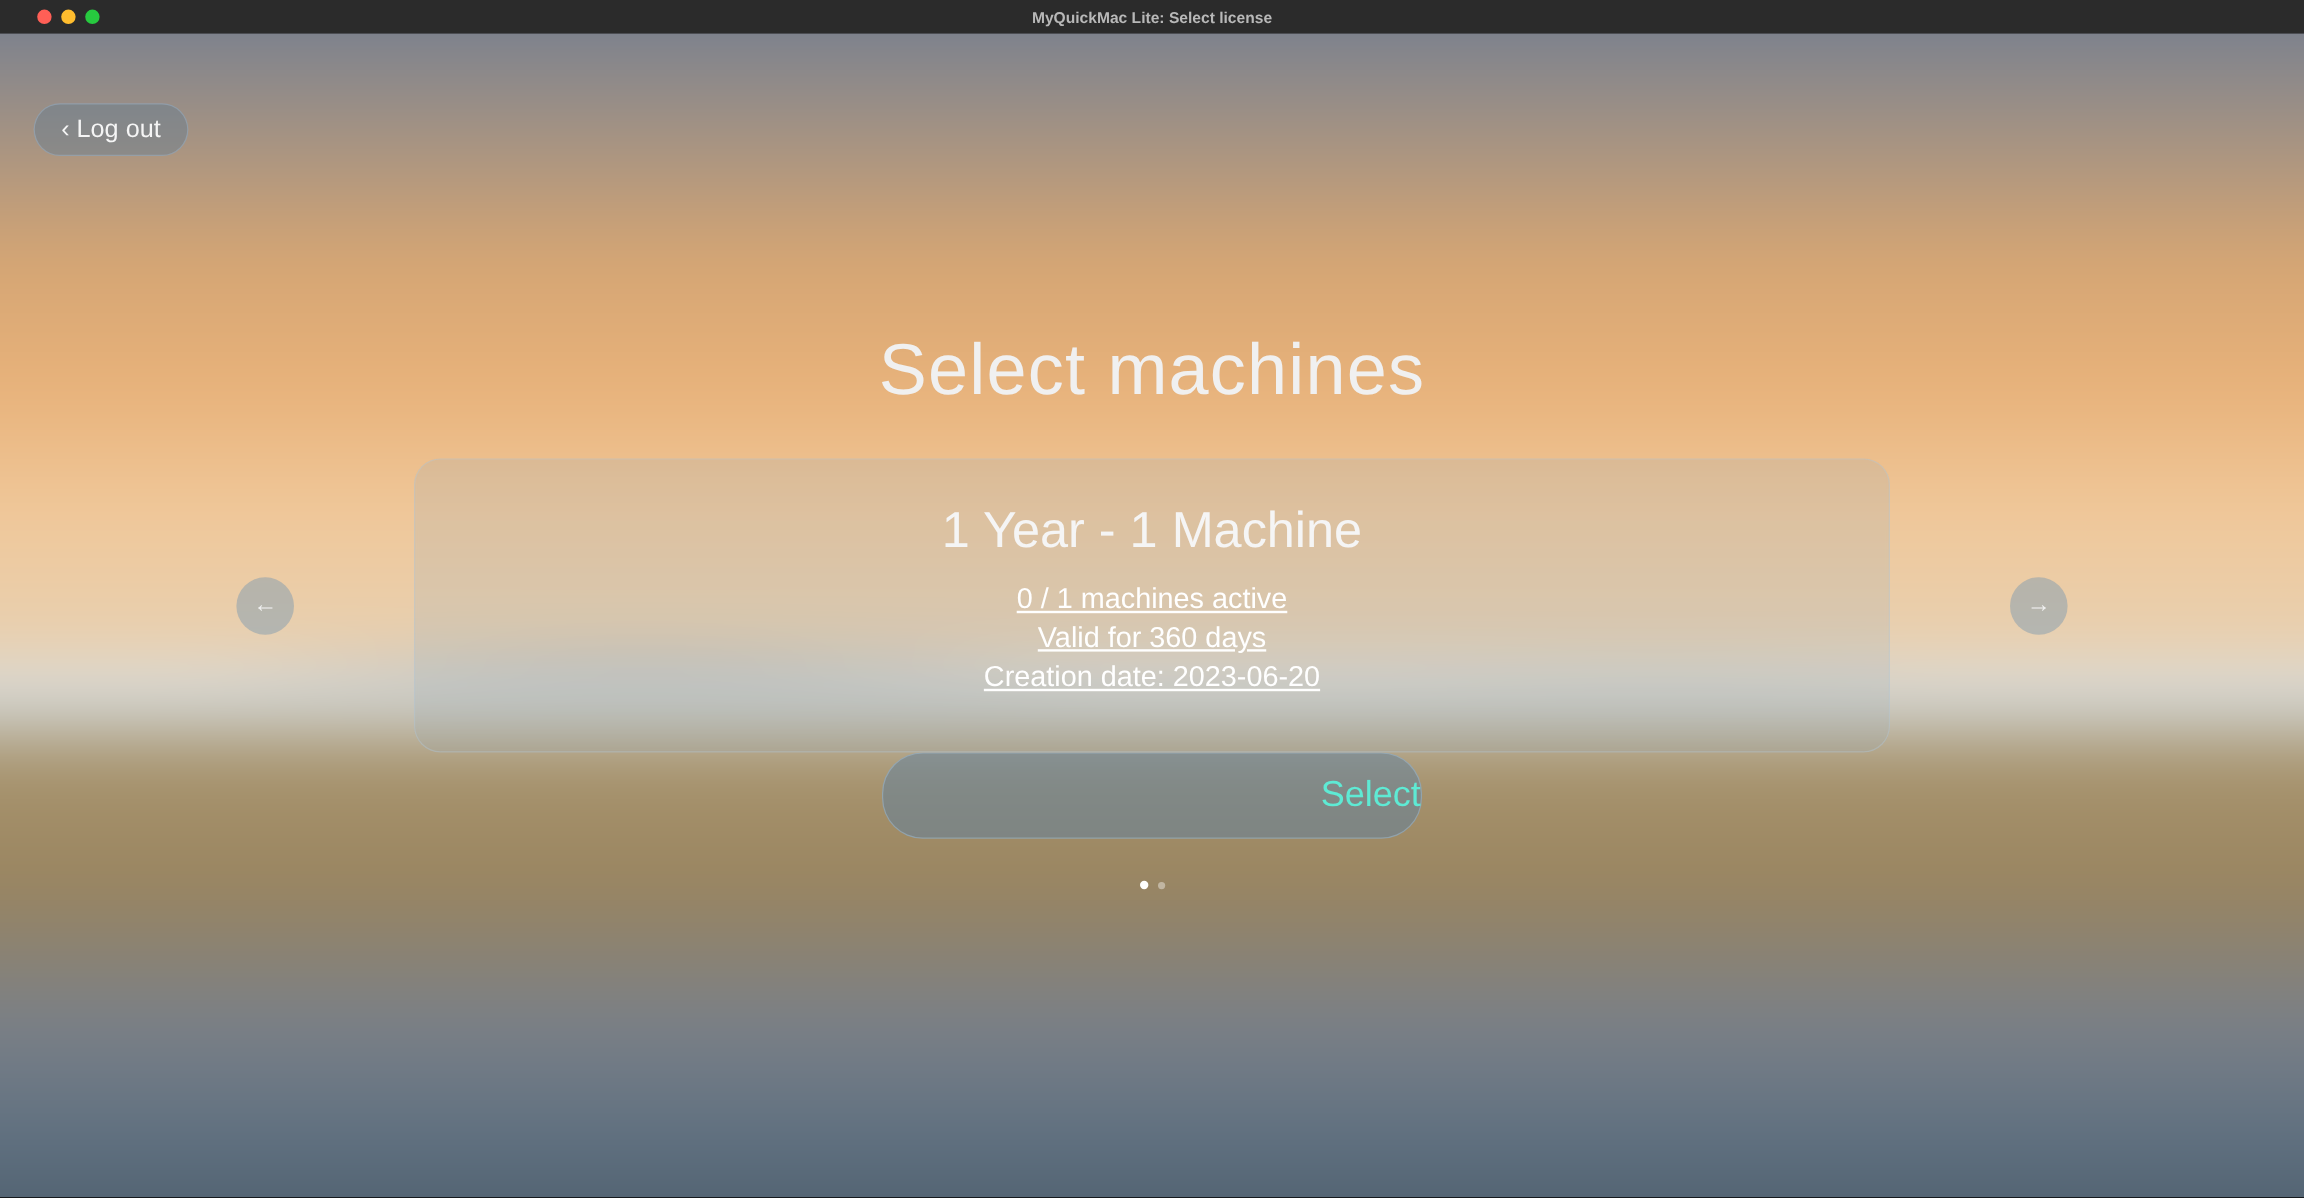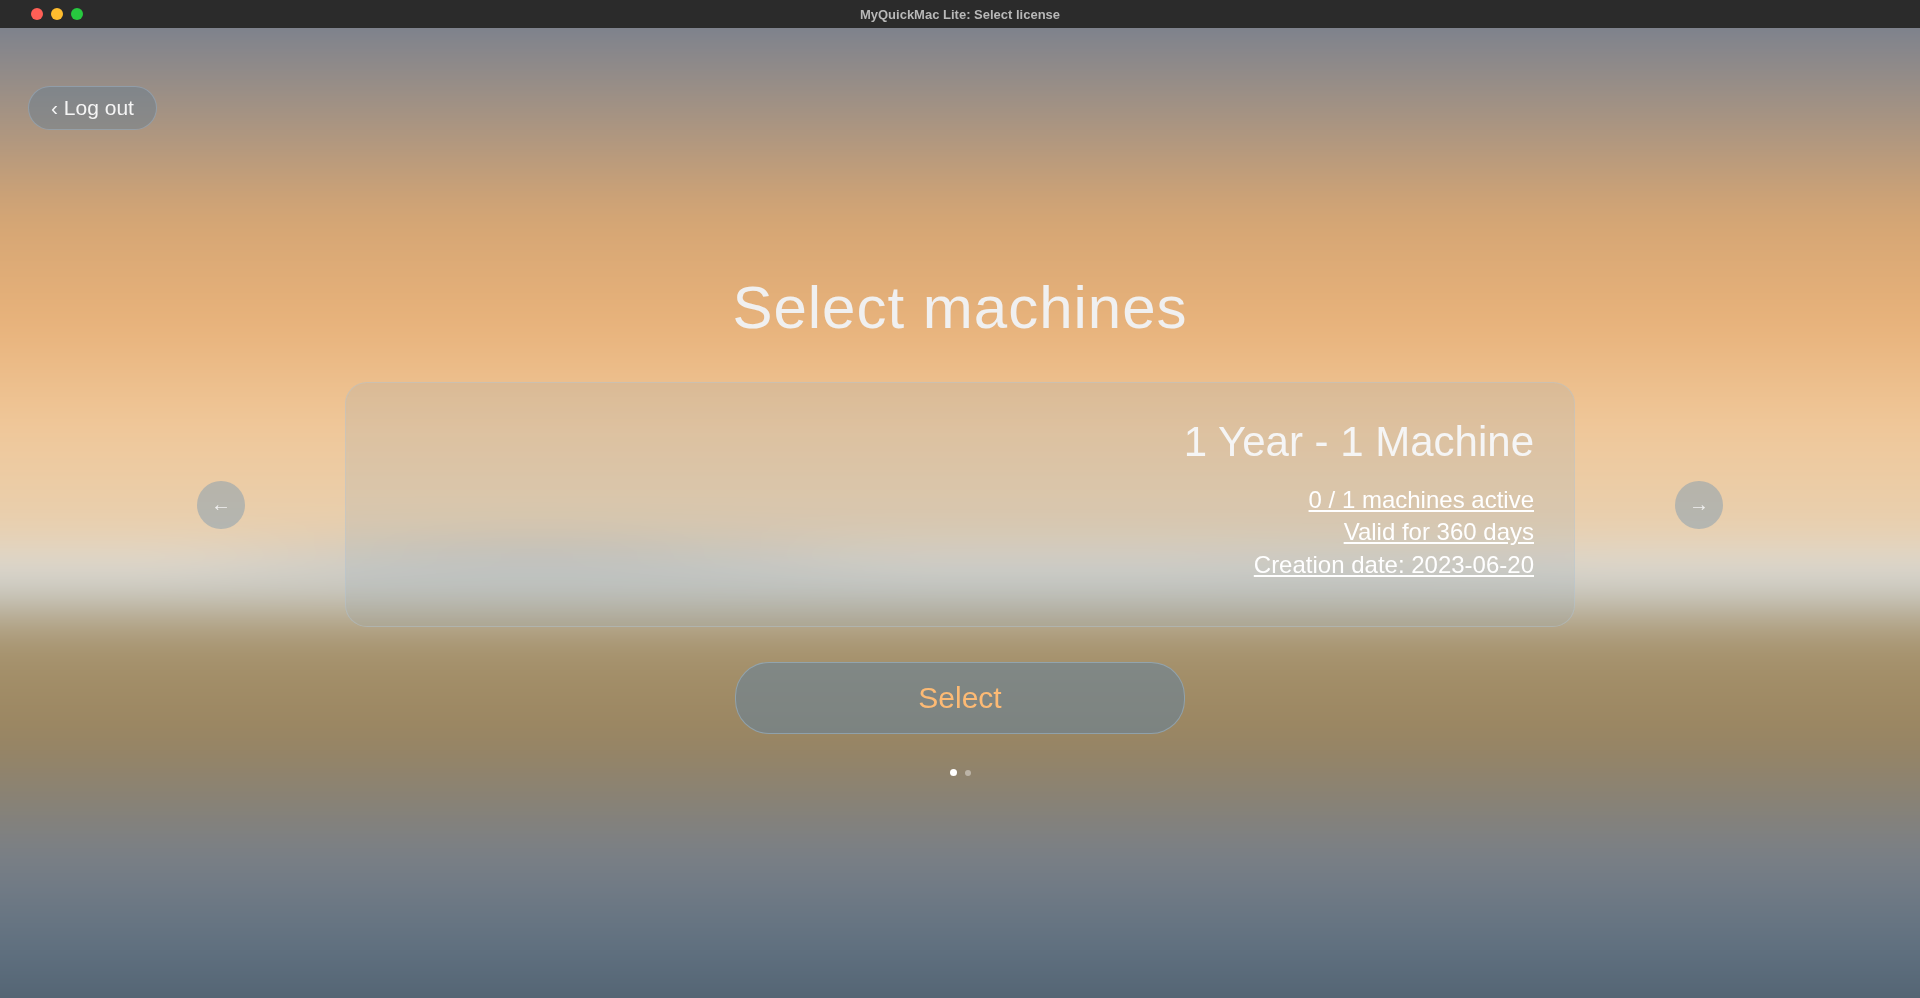--- a/index.html
+++ b/index.html
@@ -184,50 +184,50 @@
     .nav-right { margin-right: 116px; }
 
     .license-card {
       flex: 1;
       max-width: 1230px;
       margin: 0 100px;
       background: rgba(150, 170, 185, 0.2);
       border: 1px solid rgba(180, 200, 215, 0.4);
       border-radius: 22px;
       padding: 35px 40px 45px;
-      text-align: right;
+      text-align: center;
       backdrop-filter: blur(2px);
     }
 
     .license-title {
       color: #f5f5f5;
       font-size: 42px;
       font-weight: 300;
       margin-bottom: 18px;
     }
 
     .license-detail {
       color: #ffffff;
       font-size: 24px;
       font-weight: 300;
       line-height: 1.35;
       text-decoration: underline;
     }
 
     .select-button {
-      margin-top: 35px;
       width: 450px;
       padding: 18px 0;
       background: rgba(100, 130, 155, 0.55);
       border: 1px solid rgba(160, 185, 205, 0.55);
       border-radius: 34px;
-      color: #fdba74;
+      color: #5eead4;
       font-size: 30px;
       font-weight: 300;
       cursor: pointer;
+      text-align: right;
     }
 
     .pagination {
       margin-top: 35px;
       display: flex;
       gap: 8px;
       align-items: center;
     }
 
     .dot {

